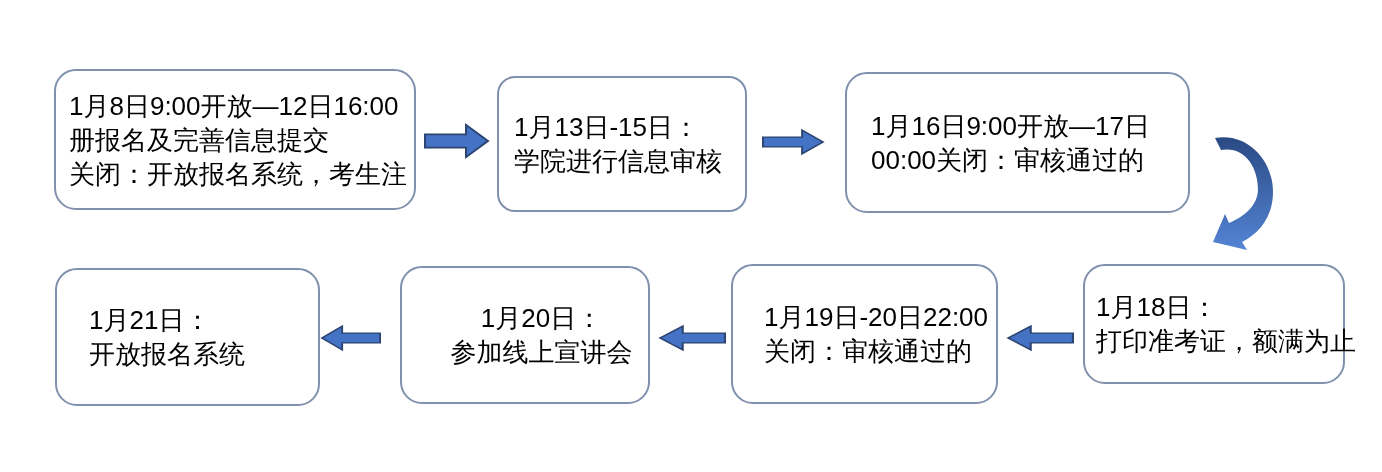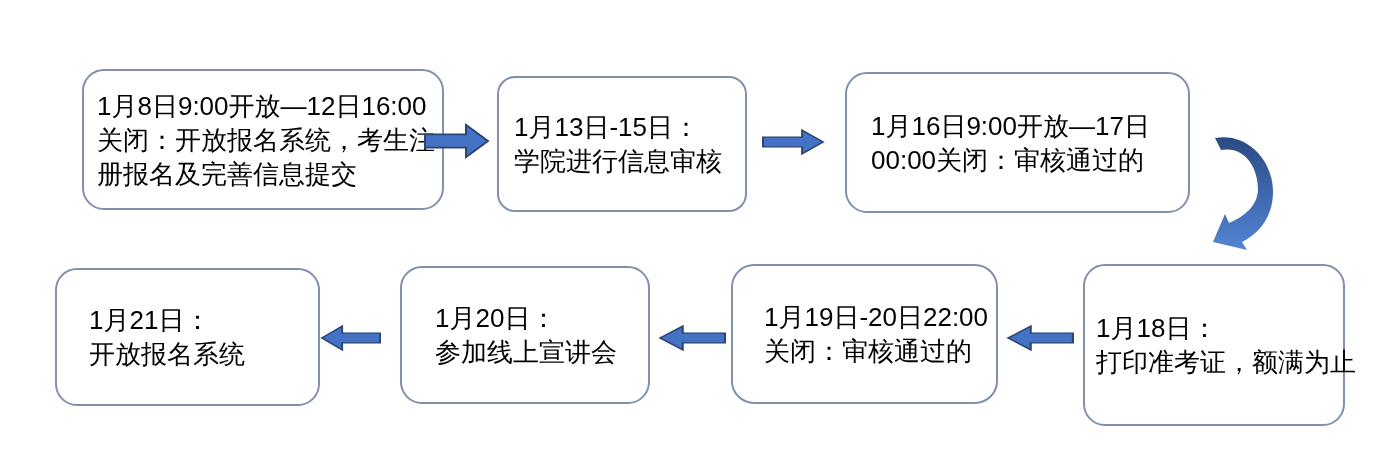--- a/index.html
+++ b/index.html
@@ -18,45 +18,45 @@
     border:2px solid #8090ad;
     border-radius:22px;
     display:flex;
     flex-direction:column;
     justify-content:center;
     font-size:26px;
     line-height:34px;
   }
   .node .ln{white-space:nowrap;}
   
-  .b1{left:54px;  top:69px;  width:362px; height:141px; padding-left:13px; padding-right:4px;margin-left:28px;}
+  .b1{left:54px;  top:69px;  width:362px; height:141px; padding-left:13px; padding-right:4px;}
   .b2{left:497px; top:76px;  width:250px; height:136px; padding-left:15px;border-radius:18px;}
   .b3{left:845px; top:72px;  width:345px; height:141px; padding-left:24px;}
   
-  .b4{left:1083px;top:264px; width:262px; height:162px; padding-left:11px;}
-  .b5{left:731px; top:264px; width:267px; height:140px; padding-left:31px;border-radius:23px;}
-  .b6{left:400px; top:266px; width:250px; height:138px; padding-left:33px;}
+  .b4{left:1083px;top:264px; width:262px; height:120px; padding-left:11px;}
+  .b5{left:731px; top:264px; width:267px; height:140px; padding-left:31px;}
+  .b6{left:400px; top:266px; width:250px; height:138px; padding-left:33px;align-items:center;}
   .b7{left:55px;  top:268px; width:265px; height:138px; padding-left:32px;}
   .arrow{position:absolute;display:block;}
   .a1{left:424px; top:122px; width:66px; height:38px;}
   .a2{left:762px; top:128px; width:63px; height:28px;}
   .a3{left:1006px;top:324px; width:68px; height:28px;}
   .a4{left:658px; top:324px; width:68px; height:28px;}
   .a5{left:320px; top:324px; width:61px; height:28px;}
   .curved{left:1200px; top:130px; width:78px; height:122px;}
 </style>
 </head>
 <body>
 
 <div class="canvas">
 
   <div class="node b1">
     <div class="ln">1月8日9:00开放—12日16:00</div>
+    <div class="ln">册报名及完善信息提交</div>
     <div class="ln">关闭：开放报名系统，考生注</div>
-    <div class="ln">册报名及完善信息提交</div>
   </div>
 
   <div class="node b2">
     <div class="ln">1月13日-15日：</div>
     <div class="ln">学院进行信息审核</div>
   </div>
 
   <div class="node b3">
     <div class="ln">1月16日9:00开放—17日</div>
     <div class="ln">00:00关闭：审核通过的</div>

